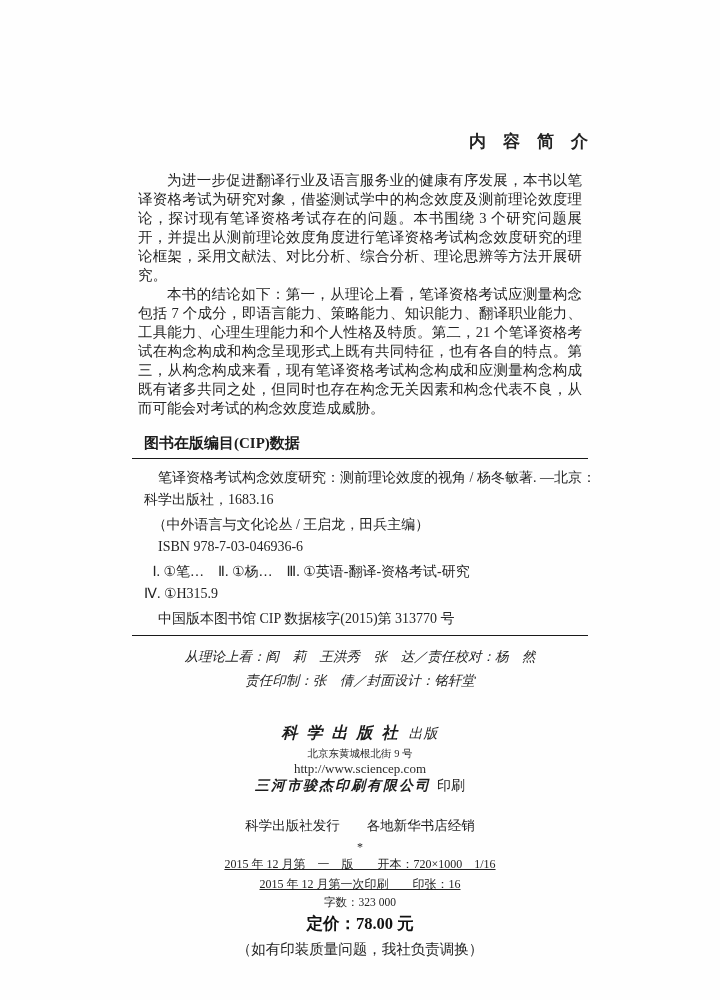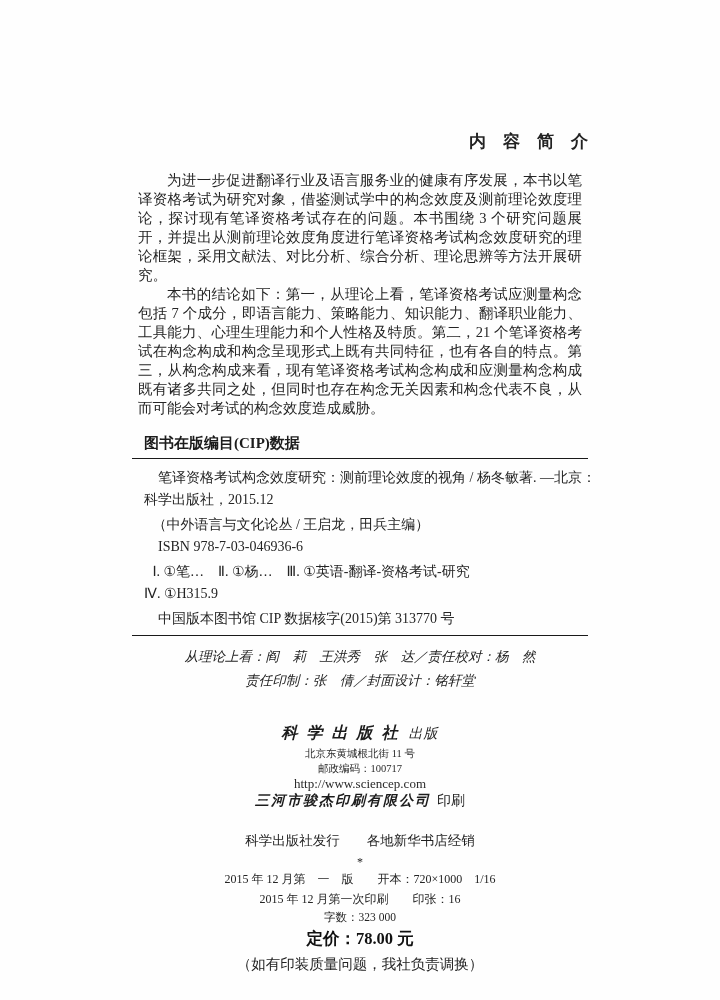--- a/index.html
+++ b/index.html
@@ -80,61 +80,60 @@
   .pub-main { font-size: 16px; line-height: 24px; }
   .pub-main .calligraphy { letter-spacing: 9px; }
   .pub-main .pub-suffix { font-size: 14px; letter-spacing: 1px; margin-left: 2px; font-style: italic; }
   .pub-small { font-size: 10.5px; line-height: 15px; color: #2a2a2a; }
   .pub-url { font-size: 13px; line-height: 15px; color: #2a2a2a; }
   .printer-line { font-size: 14px; line-height: 20px; margin-top: 0; }
   .printer-line .calligraphy { letter-spacing: 2px; }
   .printer-line .printer-suffix { margin-left: 6px; }
   .distribution-line { font-size: 13.5px; line-height: 22px; margin-top: 19px; }
   .star-separator { font-size: 12px; line-height: 14px; margin-top: 3px; }
-  .colophon-line { font-size: 12px; line-height: 20px; color: #242424; }
+  .colophon-line { font-size: 12px; line-height: 20px; color: #242424; text-decoration: underline; }
   .wordcount-line { font-size: 11.5px; line-height: 17px; color: #242424; }
   .price-line { font-size: 16.5px; font-weight: bold; line-height: 23px; margin-top: 1px; color: #111; }
   .notice-line { font-size: 14.5px; line-height: 21px; margin-top: 4px; color: #222; }
 </style>
 </head>
 <body>
 
 <div class="page">
   <div class="content">
 
     <h1 class="intro-title">内　容　简　介</h1>
     <p class="intro-para">为进一步促进翻译行业及语言服务业的健康有序发展，本书以笔译资格考试为研究对象，借鉴测试学中的构念效度及测前理论效度理论，探讨现有笔译资格考试存在的问题。本书围绕 3 个研究问题展开，并提出从测前理论效度角度进行笔译资格考试构念效度研究的理论框架，采用文献法、对比分析、综合分析、理论思辨等方法开展研究。</p>
     <p class="intro-para">本书的结论如下：第一，从理论上看，笔译资格考试应测量构念包括 7 个成分，即语言能力、策略能力、知识能力、翻译职业能力、工具能力、心理生理能力和个人性格及特质。第二，21 个笔译资格考试在构念构成和构念呈现形式上既有共同特征，也有各自的特点。第三，从构念构成来看，现有笔译资格考试构念构成和应测量构念构成既有诸多共同之处，但同时也存在构念无关因素和构念代表不良，从而可能会对考试的构念效度造成威胁。</p>
 
     <div class="cip-heading">图书在版编目(CIP)数据</div>
     <div class="rule"></div>
 
     <div class="cip-block">
       <div class="cip-line indent1">笔译资格考试构念效度研究：测前理论效度的视角 / 杨冬敏著. —北京：</div>
-      <div class="cip-line">科学出版社，2015.12</div>
+      <div class="cip-line">科学出版社，1683.16</div>
       <div class="cip-line indent05 gap-top">（中外语言与文化论丛 / 王启龙，田兵主编）</div>
       <div class="cip-line indent1">ISBN 978-7-03-046936-6</div>
       <div class="cip-line indent05 gap-top">Ⅰ. ①笔…　Ⅱ. ①杨…　Ⅲ. ①英语-翻译-资格考试-研究</div>
       <div class="cip-line">Ⅳ. ①H315.9</div>
       <div class="cip-line indent1 gap-top">中国版本图书馆 CIP 数据核字(2015)第 313770 号</div>
     </div>
 
     <div class="rule"></div>
 
     <div class="staff-block">
       <div class="staff-line">从理论上看：阎　莉　王洪秀　张　达／责任校对：杨　然</div>
       <div class="staff-line">责任印制：张　倩／封面设计：铭轩堂</div>
     </div>
 
     <div class="pub-block">
       <div class="pub-main">
         <span class="calligraphy">科学出版社</span><span class="pub-suffix">出版</span>
       </div>
-      <div class="pub-small">北京东黄城根北街 11 号</div>
-      <div class="pub-small">邮政编码：100717</div>
+      <div class="pub-small">北京东黄城根北街 9 号</div>
       <div class="pub-url">http://www.sciencep.com</div>
 
       <div class="printer-line">
         <span class="calligraphy">三河市骏杰印刷有限公司</span><span class="printer-suffix">印刷</span>
       </div>
 
       <div class="distribution-line">科学出版社发行　　各地新华书店经销</div>
       <div class="star-separator">*</div>
       <div class="colophon-line">2015 年 12 月第　一　版　　开本：720×1000　1/16</div>
       <div class="colophon-line">2015 年 12 月第一次印刷　　印张：16</div>

